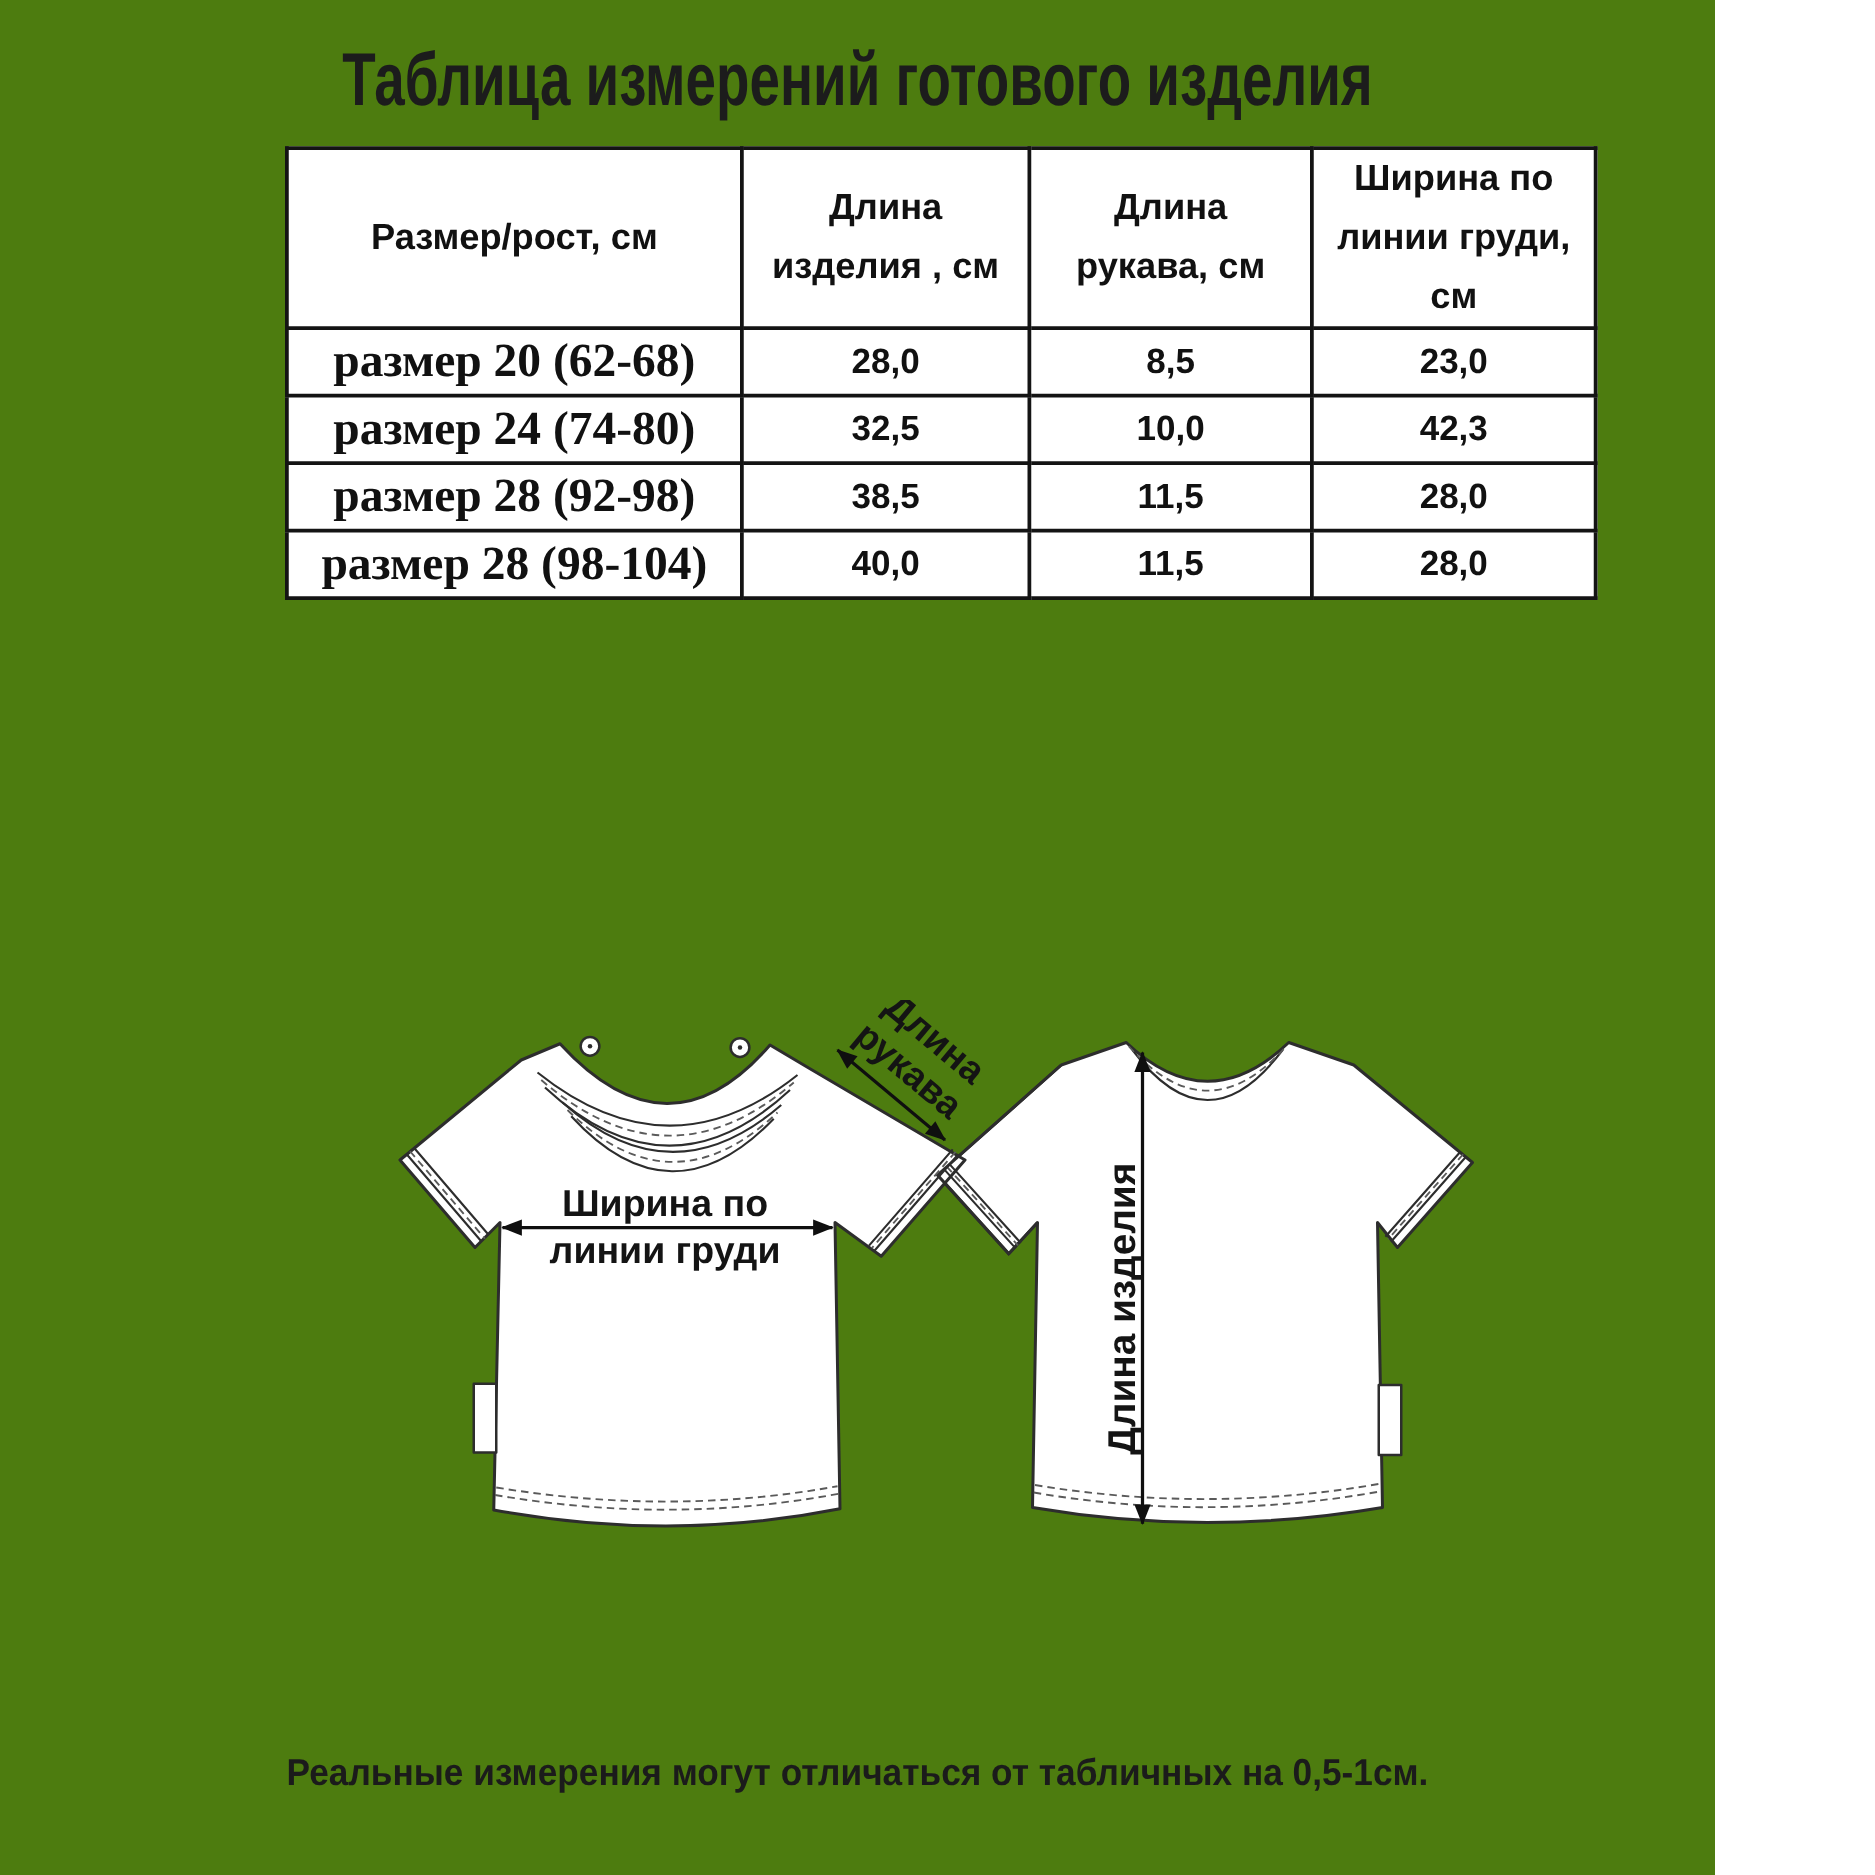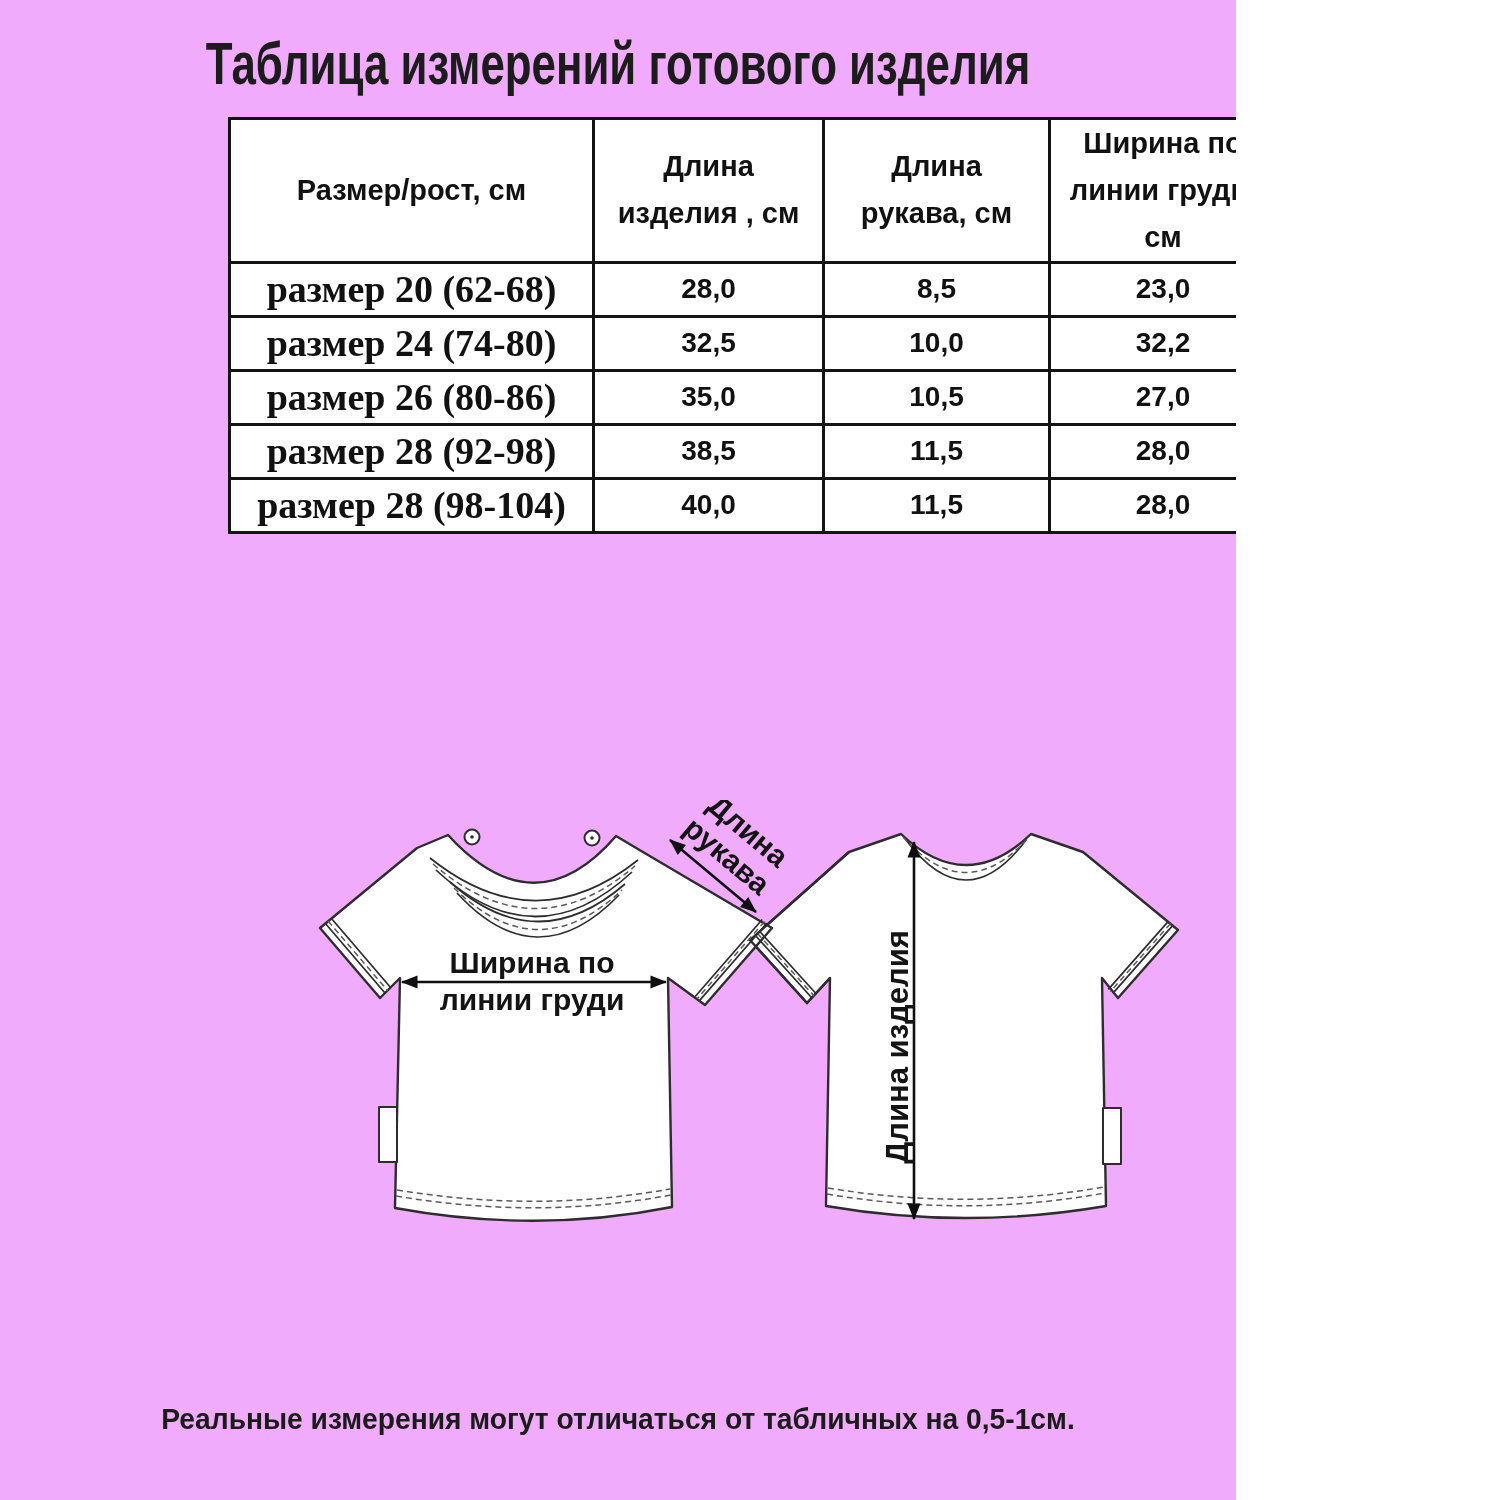--- a/index.html
+++ b/index.html
@@ -1,20 +1,20 @@
 <!DOCTYPE html>
 <html><head>
 <meta charset="utf-8">
 <style>
   html,body{margin:0;padding:0;background:#ffffff;}
   .page{
     position:relative;
-    width:1236px;
+    width:1372px;
     height:1500px;
-    background:#f0abfc;
+    background:#4d7c0f;
     font-family:"Liberation Sans", sans-serif;
     color:#161616;
     overflow:hidden;
   }
   .title{
     position:absolute;
     top:34px;
     left:0;
     width:100%;
     margin:0;
@@ -126,27 +126,21 @@
       <tr>
         <td class="size">размер 20 (62-68)</td>
         <td class="num">28,0</td>
         <td class="num">8,5</td>
         <td class="num">23,0</td>
       </tr>
       <tr>
         <td class="size">размер 24 (74-80)</td>
         <td class="num">32,5</td>
         <td class="num">10,0</td>
-        <td class="num">32,2</td>
-      </tr>
-      <tr>
-        <td class="size">размер 26 (80-86)</td>
-        <td class="num">35,0</td>
-        <td class="num">10,5</td>
-        <td class="num">27,0</td>
+        <td class="num">42,3</td>
       </tr>
       <tr>
         <td class="size">размер 28 (92-98)</td>
         <td class="num">38,5</td>
         <td class="num">11,5</td>
         <td class="num">28,0</td>
       </tr>
       <tr>
         <td class="size">размер 28 (98-104)</td>
         <td class="num">40,0</td>

